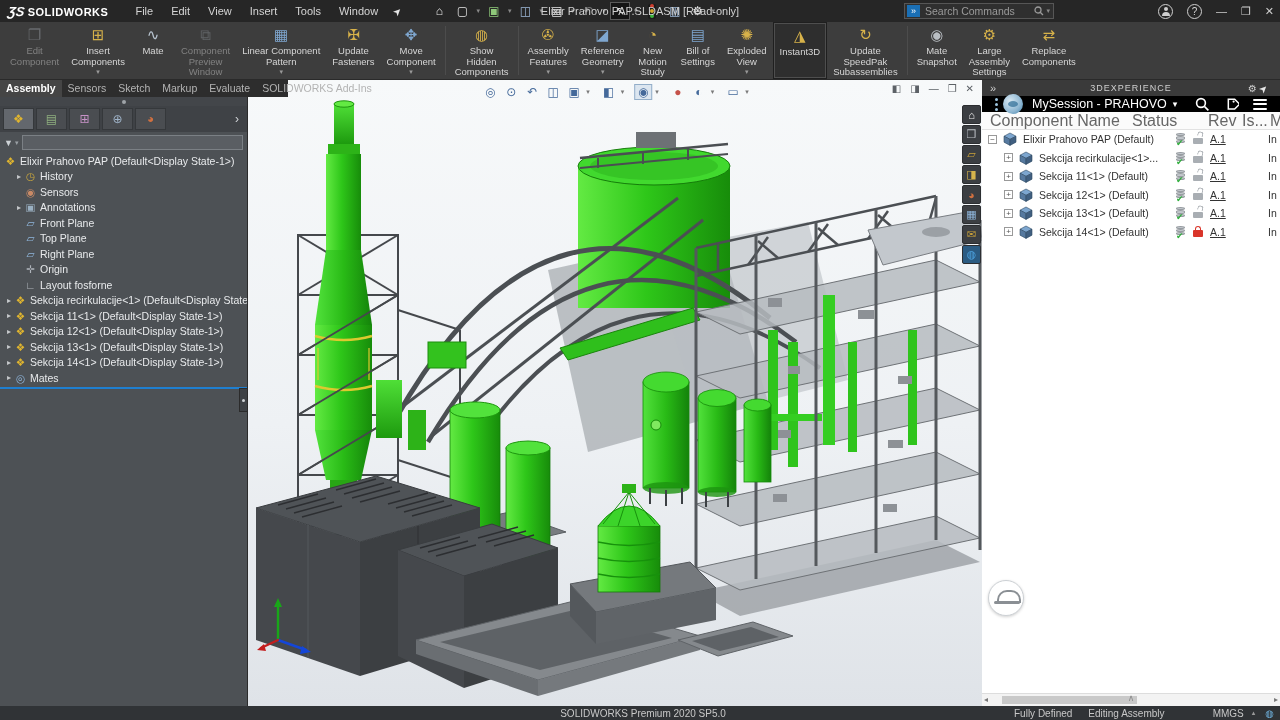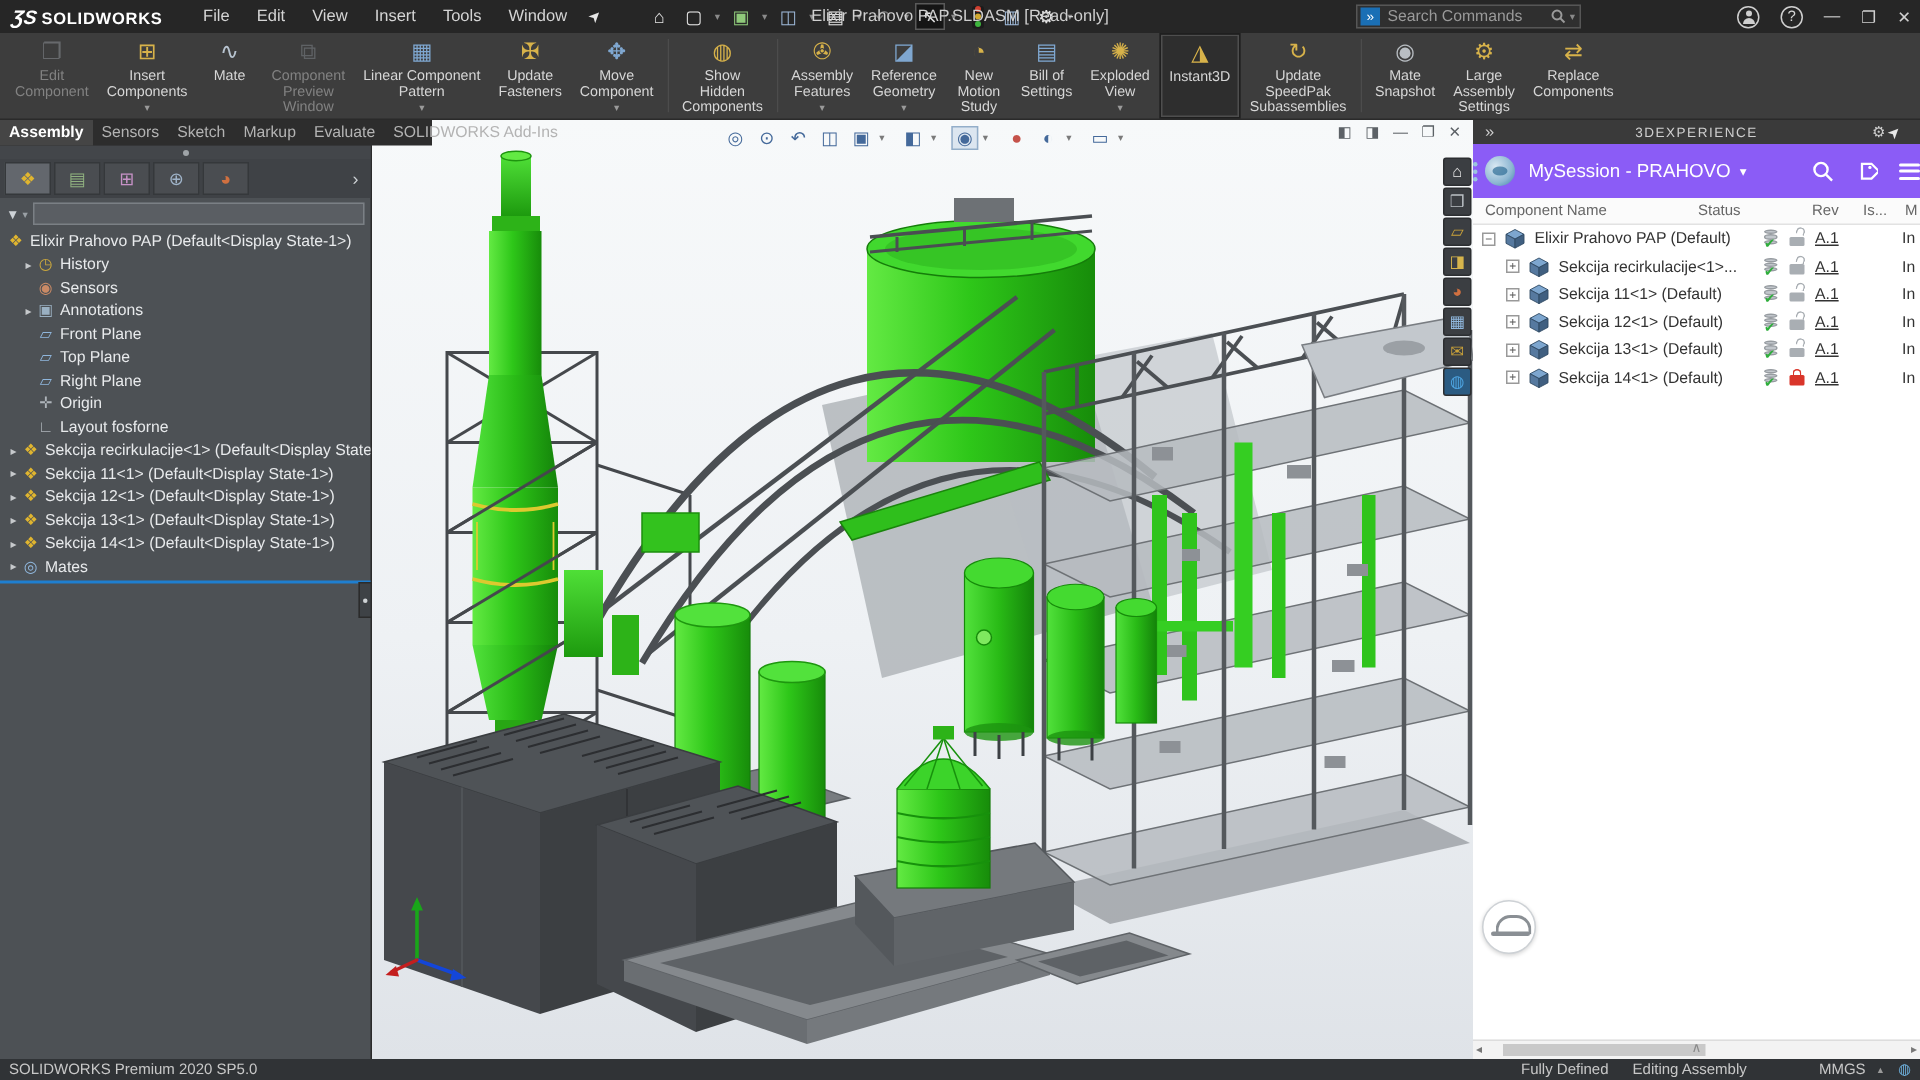--- a/index.html
+++ b/index.html
@@ -89,32 +89,32 @@
   .taskstrip{position:absolute;top:25px;right:1px;display:flex;flex-direction:column;gap:1px;z-index:6;}
   .tpi{width:19px;height:19px;background:#3b3e42;border:1px solid #2c2e31;border-radius:2px;display:flex;align-items:center;justify-content:center;font-size:11px;}
 
   
   .rightpanel{position:absolute;top:80px;left:982px;width:298px;height:626px;background:#fff;z-index:5;display:flex;flex-direction:column;}
   .rp-head{height:16px;background:#3a3a3a;color:#cfcfcf;display:flex;align-items:center;font-size:9px;letter-spacing:1px;position:relative;}
   .rp-head .gg{position:absolute;right:22px;font-size:10px;}
   .rp-head .pp{position:absolute;right:6px;}
   .rp-head .xx{margin-left:8px;font-size:11px;letter-spacing:0;}
   .rp-head .tt{position:absolute;left:50%;transform:translateX(-50%);}
-  .rp-session{height:36px;background:#8b5cf6;display:flex;align-items:center;color:#fff;padding:0 0;}
+  .rp-session{height:16px;background:#000000;display:flex;align-items:center;color:#fff;padding:0 13px;}
   .rp-grip{display:flex;flex-direction:column;gap:2px;margin-right:5px;}
   .rp-grip i{width:3px;height:3px;border-radius:50%;background:#9cc4de;}
   .rp-logo{width:20px;height:20px;border-radius:50%;background:radial-gradient(circle at 35% 35%,#d8e8f2,#8db6d2 60%,#3a7ca6);margin-right:9px;position:relative;}
   .rp-logo::after{content:"";position:absolute;left:5px;top:7px;width:10px;height:6px;border-radius:50%;background:#2e6c96;opacity:.7;}
   .rp-title{font-size:12.5px;}
   .rp-caret{font-size:9px;margin-left:6px;}
   .rp-acts{margin-left:auto;display:flex;align-items:center;gap:14px;}
   .burger{display:flex;flex-direction:column;gap:2.5px;}
   .burger i{width:14px;height:2px;background:#fff;border-radius:1px;}
   .rp-cols{height:18px;display:grid;grid-template-columns:1fr 46px 30px 34px 28px 10px;align-items:center;
-    font-size:10px;color:#666;border-bottom:1px solid #e2e2e2;background:#fbfbfb;padding-left:8px;}
+    font-size:16px;color:#666;border-bottom:1px solid #e2e2e2;background:#fbfbfb;padding-left:8px;}
   .rp-row{height:18.5px;display:grid;grid-template-columns:1fr 24px 24px 32px 26px 12px;align-items:center;font-size:10.5px;color:#333;}
   .rp-name{display:flex;align-items:center;overflow:hidden;white-space:nowrap;}
   .rp-name.ind0{padding-left:6px;}
   .rp-name.ind1{padding-left:22px;}
   .expander{width:9px;height:9px;border:1px solid #999;color:#555;font-size:8px;line-height:7px;text-align:center;margin-right:6px;flex:0 0 9px;background:#fff;}
   .cube{margin-right:6px;flex:0 0 14px;}
   .db{width:12px;height:12px;position:relative;margin-left:14px;}
   .db i{position:absolute;left:0;width:9px;height:3.2px;border-radius:50%;background:#c2c7cc;border:.5px solid #979ca1;}
   .db i:nth-child(1){top:0;}.db i:nth-child(2){top:3.2px;}.db i:nth-child(3){top:6.4px;}
   .db .ck{position:absolute;right:-5px;bottom:-3px;color:#2fae3c;font-size:9px;font-weight:bold;background:transparent;border:none;width:auto;height:auto;}
@@ -130,21 +130,21 @@
   .helmet{position:absolute;left:6px;top:450px;width:36px;height:36px;border:1px solid #cdd1d5;border-radius:50%;background:#fff;box-shadow:0 1px 3px rgba(0,0,0,.18);}
   .helmet::before{content:"";position:absolute;left:8px;top:9px;width:20px;height:11px;border:2px solid #8a8f94;border-bottom:none;border-radius:10px 10px 0 0;}
   .helmet::after{content:"";position:absolute;left:5px;top:20px;width:26px;height:3px;background:#8a8f94;border-radius:2px;}
   .rp-hscroll{height:13px;border-top:1px solid #ddd;background:#f3f3f3;position:relative;}
   .rp-hscroll .la{position:absolute;left:2px;top:1px;font-size:8px;color:#777;}
   .rp-hscroll .ra{position:absolute;right:2px;top:1px;font-size:8px;color:#777;}
   .rp-hscroll .thumb{position:absolute;left:20px;top:2px;width:135px;height:8px;background:#c9c9c9;}
   .rp-hscroll .chev{position:absolute;left:50%;transform:translateX(-50%);top:-1px;font-size:9px;color:#8a8a8a;}
 
   
-  .statusbar{position:absolute;bottom:0;left:0;width:1280px;height:14px;background:#303336;color:#c8c8c8;font-size:10px;display:flex;align-items:center;}
+  .statusbar{position:absolute;bottom:0;left:0;width:1280px;height:14px;background:#303336;color:#c8c8c8;font-size:10px;display:flex;align-items:center;justify-content:center;}
   .sb-left{margin-left:6px;}
   .sb-right{position:absolute;left:1014px;width:262px;display:flex;align-items:center;}
   .sb-right .sp1{margin-right:16px;}
   .sb-right .units{margin-left:auto;}
   .sb-right .uc{font-size:7px;margin:0 10px 0 8px;color:#9a9a9a;}
   .sb-right .gl{color:#6fb3e0;font-size:10px;margin-right:2px;}
 </style>
 </head>
 <body>
 

